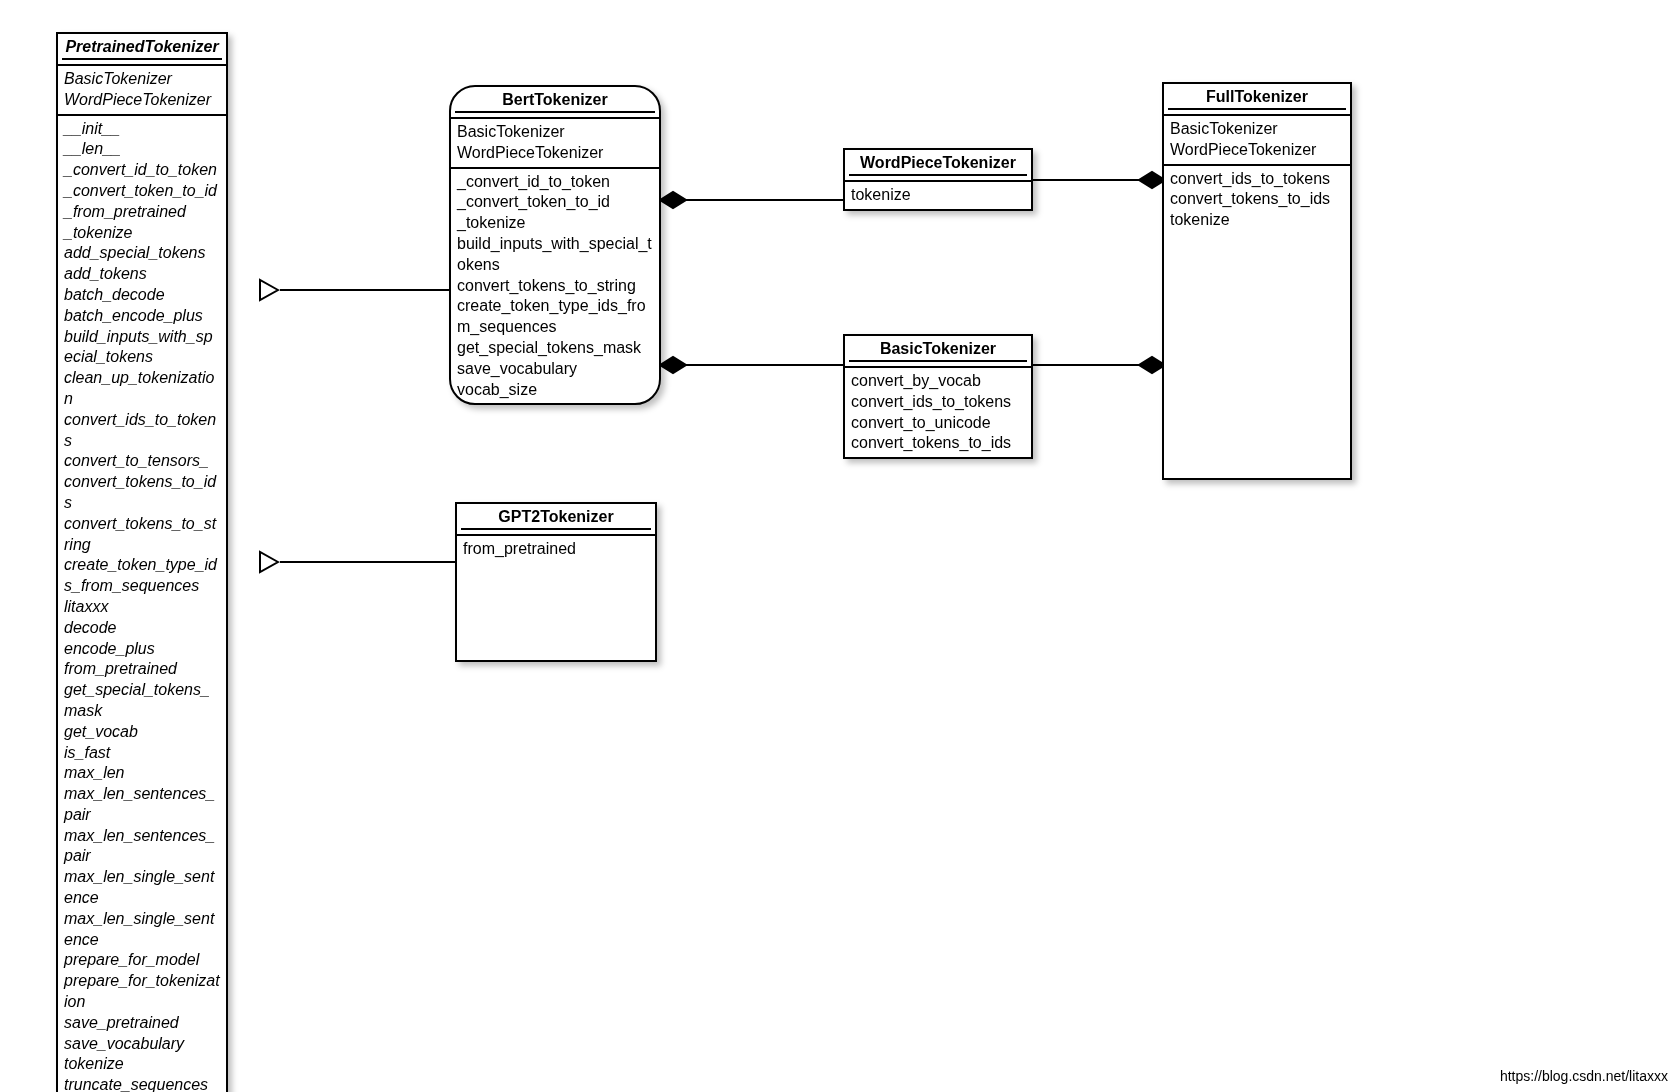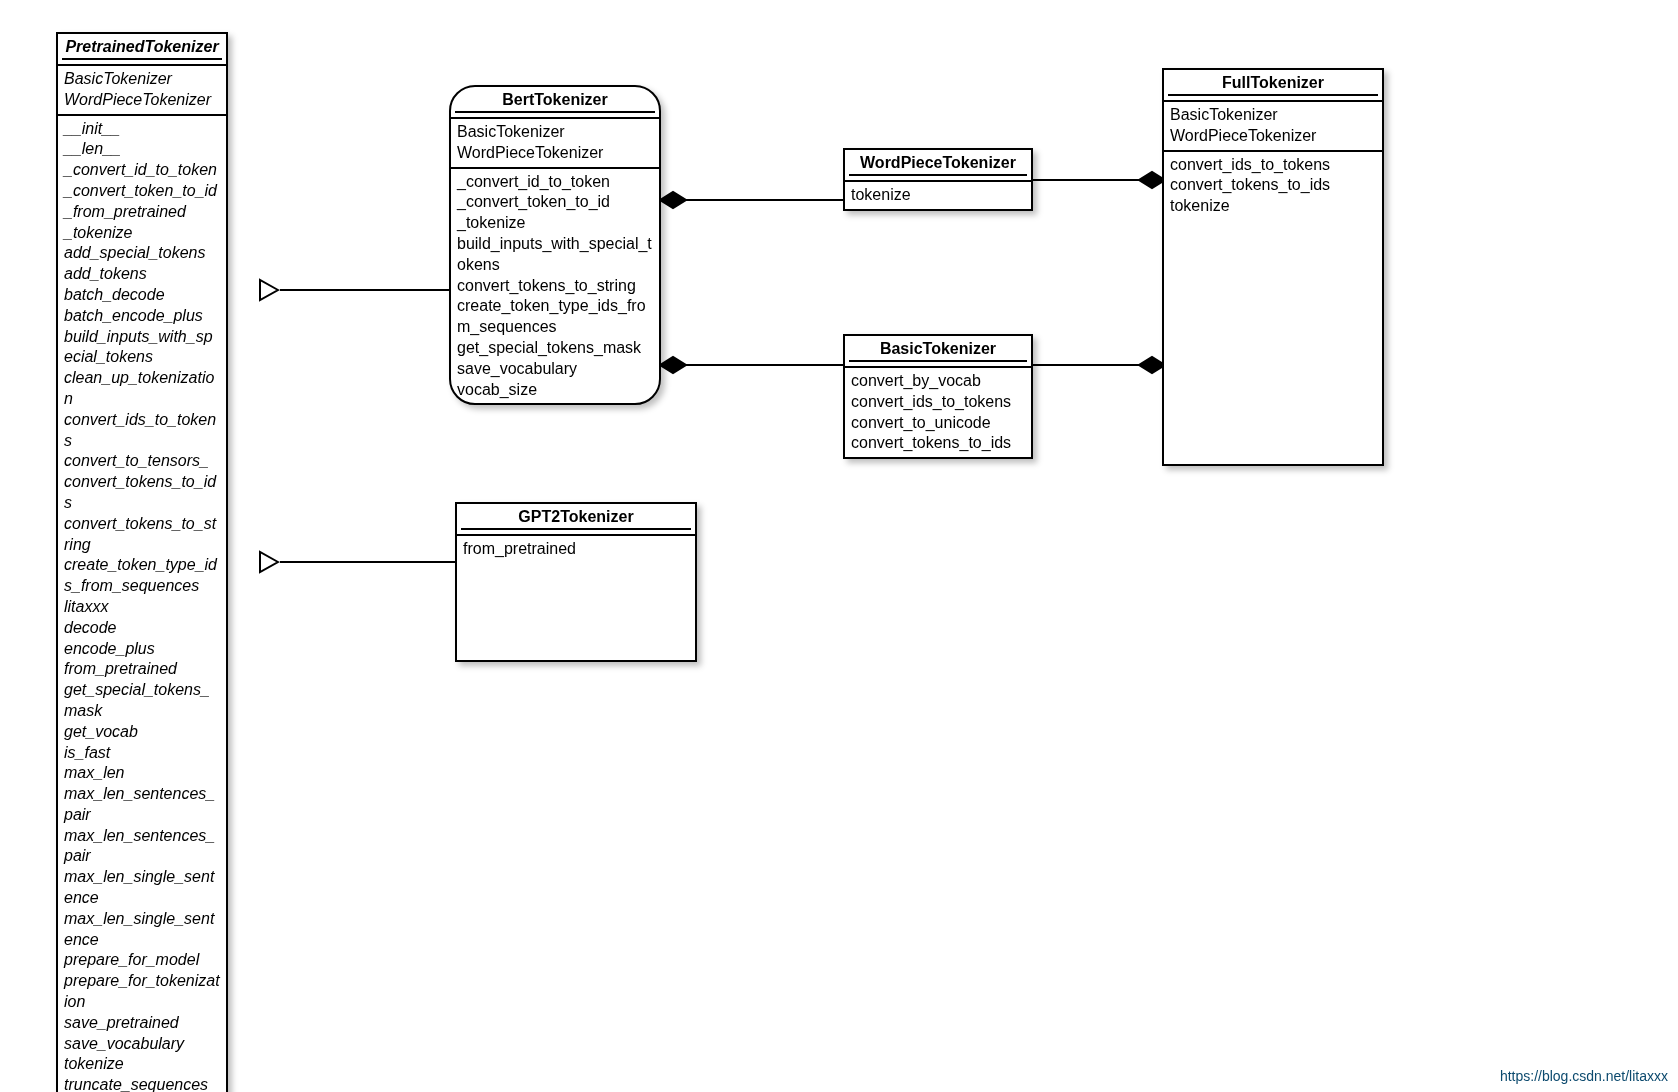--- a/index.html
+++ b/index.html
@@ -41,21 +41,21 @@
     position: absolute;
     left: 0; top: 0;
     width: 1678px; height: 1092px;
     pointer-events: none;
   }
   .watermark {
     position: absolute;
     right: 10px;
     bottom: 8px;
     font-size: 14px;
-    color: #0c4a6e;
+    color: #000000;
     font-family: Arial, sans-serif;
   }
 </style>
 </head>
 <body>
 
 <svg class="connections">
 
   <g>
     <line x1="449" y1="290" x2="280" y2="290" stroke="#000" stroke-width="2"></line>
@@ -163,33 +163,33 @@
 <div class="uml-class" style="left:843px; top:334px; width:190px;">
   <div class="uml-title">BasicTokenizer</div>
   <div class="uml-methods" id="basic-methods">
       <div class="uml-item">convert_by_vocab</div>
       <div class="uml-item">convert_ids_to_tokens</div>
       <div class="uml-item">convert_to_unicode</div>
       <div class="uml-item">convert_tokens_to_ids</div>
     </div>
 </div>
 
-<div class="uml-class" style="left:1162px; top:68px; width:222px; min-height:398px;">
+<div class="uml-class" style="left:1162px; top:82px; width:190px; min-height:398px;">
   <div class="uml-title">FullTokenizer</div>
   <div class="uml-attrs">
     <div class="uml-item">BasicTokenizer</div>
     <div class="uml-item">WordPieceTokenizer</div>
   </div>
   <div class="uml-methods" id="full-methods" style="min-height:300px;">
       <div class="uml-item">convert_ids_to_tokens</div>
       <div class="uml-item">convert_tokens_to_ids</div>
       <div class="uml-item">tokenize</div>
     </div>
 </div>
 
-<div class="uml-class" style="left:455px; top:502px; width:242px; min-height:160px;">
+<div class="uml-class" style="left:455px; top:502px; width:202px; min-height:160px;">
   <div class="uml-title">GPT2Tokenizer</div>
   <div class="uml-methods" style="min-height:120px;">
     <div class="uml-item">from_pretrained</div>
   </div>
 </div>
 
 <div class="watermark">https://blog.csdn.net/litaxxx</div>
 
 </body></html>

